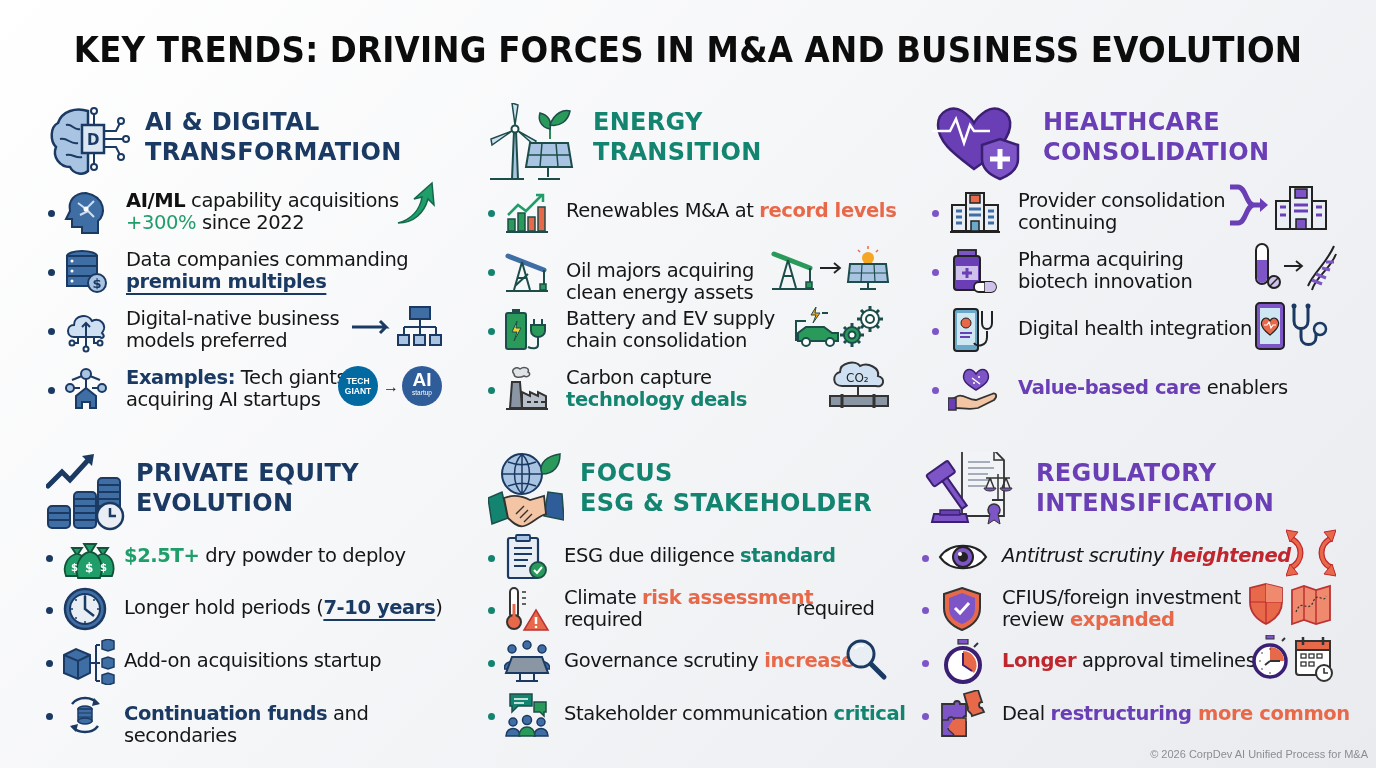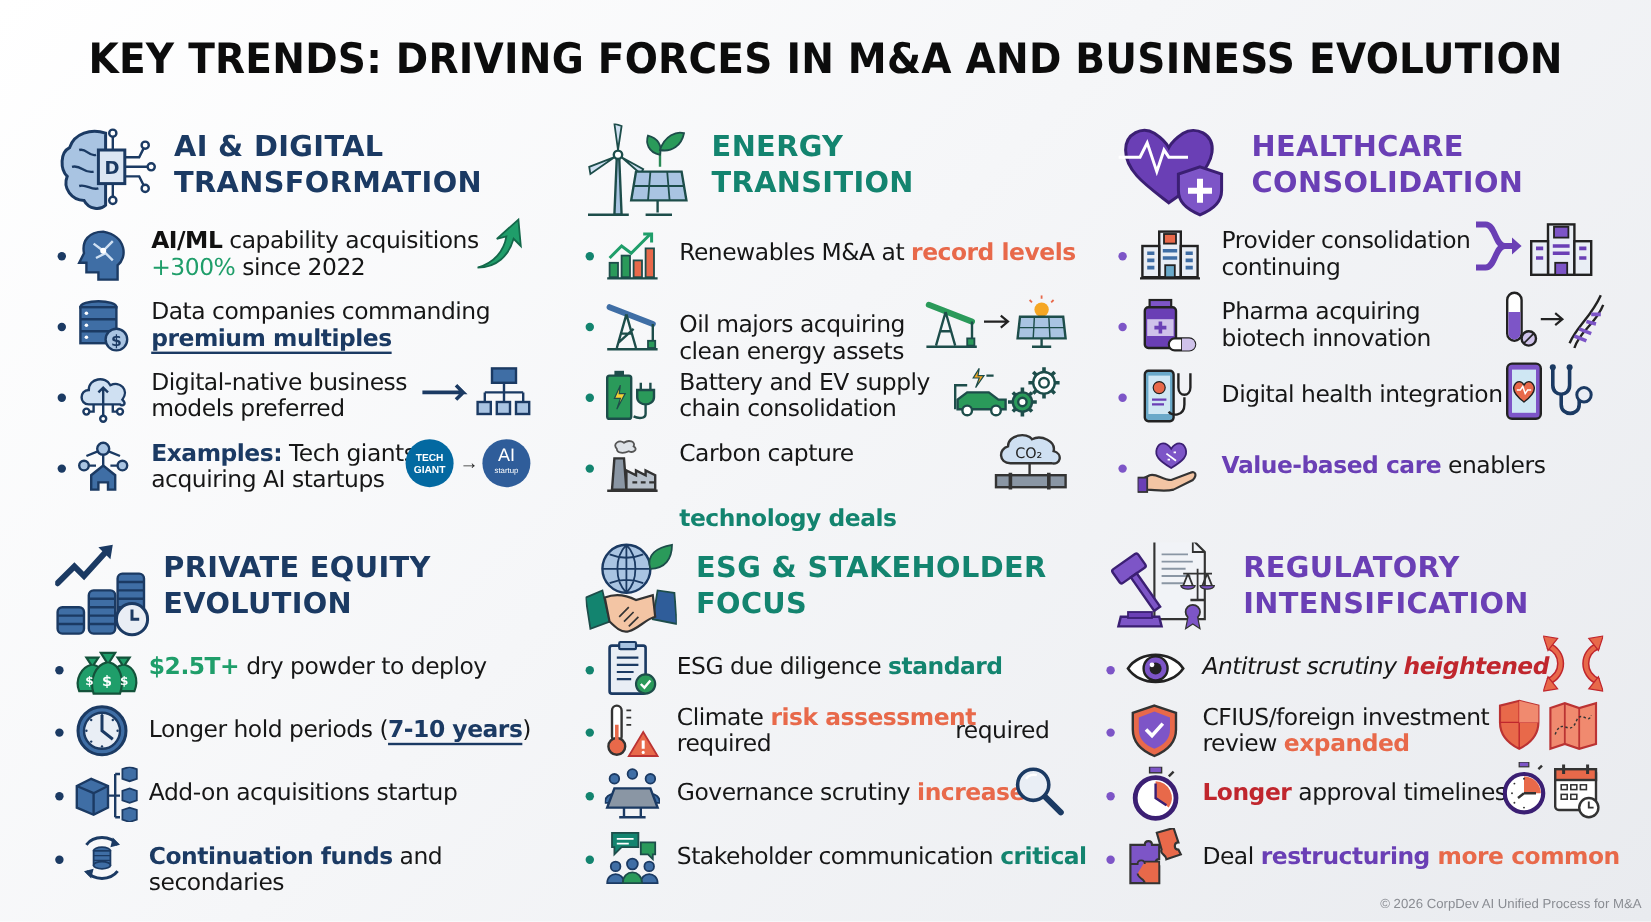--- a/index.html
+++ b/index.html
@@ -146,21 +146,21 @@
           </svg>
       </div>
       <div class="rtext" style="top:3px;">
         <div><span class="b" style="color:#1b3a63;">Examples:</span><span> Tech giants</span></div>
         <div>acquiring AI startups</div>
       </div>
       <div class="aside" style="left:290px; top:2px; width:106px; height:40px;">
         <div style="position:absolute; left:0; top:0; width:40px; height:40px; border-radius:50%; background:#0369a1; color:#fff; font-size:8.5px; font-weight:700; text-align:center; line-height:10px; padding-top:10px;">TECH GIANT</div>
         <div style="position:absolute; left:45px; top:12px; font-size:16px; color:#222;">→</div>
         <div style="position:absolute; left:64px; top:0; width:40px; height:40px; border-radius:50%; background:#2f5d9a; color:#fff; text-align:center;">
-          <div style="font-size:15px; font-weight:400; line-height:16px; padding-top:6px;">AI</div>
+          <div style="font-size:19px; font-weight:700; line-height:16px; padding-top:6px;">AI</div>
           <div style="font-size:6.5px; line-height:10px;">startup</div>
         </div>
       </div>
     </div>
   </div>
 </div>
 
 <div class="panel" style="left:488px; top:103px;">
   <div class="panel-head">
     <div class="panel-icon">
@@ -273,21 +273,21 @@
         <svg width="46" height="46" viewBox="0 0 46 46">
             <path d="M10 8 C6 4 12 0 16 3 C20 0 26 2 24 6 C28 8 24 12 20 10 C16 12 10 12 10 8 Z" fill="#dfe3e8" stroke="#555" stroke-width="1.5"></path>
             <path d="M6 42 L8 16 H16 L18 42 Z" fill="#8a96a4" stroke="#333" stroke-width="2"></path>
             <path d="M18 42 V26 L26 30 V26 L34 30 V26 L42 30 V42 Z" fill="#b7c0ca" stroke="#333" stroke-width="2"></path>
             <path d="M23 36 H27 M30 36 H34 M37 36 H41" stroke="#333" stroke-width="2"></path>
             <path d="M2 43 H44" stroke="#333" stroke-width="2"></path>
           </svg>
       </div>
       <div class="rtext" style="top:3px;">
         <div>Carbon capture</div>
-        <div class="b" style="color:#13846f;margin-top:32px;">technology deals</div>
+        <div class="b" style="color:#13846f;">technology deals</div>
       </div>
       <div class="aside" style="left:340px; top:-4px;">
         <svg width="62" height="54" viewBox="0 0 62 54">
             <path d="M14 26 C4 26 4 14 12 12 C12 2 28 0 32 6 C40 2 52 8 50 16 C58 18 56 28 48 26 Z" fill="#cfe0f2" stroke="#333" stroke-width="2"></path>
             <text x="18" y="22" font-size="12" fill="#222" font-family="DejaVu Sans, sans-serif">CO₂</text>
             <path d="M30 26 V36" stroke="#333" stroke-width="2"></path>
             <rect x="2" y="36" width="58" height="10" fill="#8a96a4" stroke="#333" stroke-width="2"></rect>
             <path d="M14 34 V48 M46 34 V48" stroke="#333" stroke-width="3"></path>
           </svg>
       </div>
@@ -525,22 +525,22 @@
         <circle cx="34" cy="22" r="20" fill="#a9c4e2" stroke="#1b3a63" stroke-width="2"></circle>
         <path d="M14 22 H54 M34 2 V42 M20 10 C30 14 38 14 48 10 M20 34 C30 30 38 30 48 34 M34 2 C24 12 24 32 34 42 M34 2 C44 12 44 32 34 42" stroke="#1b3a63" stroke-width="1.5" fill="none"></path>
         <path d="M54 22 C50 10 60 4 72 2 C72 14 66 22 54 22 Z" fill="#2a9a5a" stroke="#1d4d4a" stroke-width="1.5"></path>
         <path d="M0 46 L14 40 L20 66 L4 72 Z" fill="#13846f" stroke="#1d4d4a" stroke-width="1.5"></path>
         <path d="M74 42 L60 40 L56 64 L76 68 Z" fill="#2f5d9a" stroke="#1d4d4a" stroke-width="1.5"></path>
         <path d="M16 46 C26 42 34 44 42 48 L56 44 L58 62 C50 64 44 72 36 74 C30 76 24 70 20 66 Z" fill="#f3c5a4" stroke="#333" stroke-width="1.8"></path>
         <path d="M28 62 L36 54 M32 66 L40 58 M36 70 L44 62" stroke="#333" stroke-width="1.4"></path>
       </svg>
     </div>
     <div class="panel-title" style="left:92px; top:6px; color:#13846f;">
+      <div>FOCUS</div>
       <div>ESG &amp; STAKEHOLDER</div>
-      <div>FOCUS</div>
     </div>
   </div>
   <div class="rows">
     <div class="row" style="top:0px;">
       <div class="dot" style="top:23px; background:#13846f;"></div>
       <div class="ricon" style="top:2px;">
         <svg width="46" height="46" viewBox="0 0 46 46">
             <rect x="4" y="4" width="30" height="40" rx="2" fill="#e9eef5" stroke="#1b3a63" stroke-width="2.2"></rect>
             <rect x="12" y="1" width="14" height="6" rx="1" fill="#a9c4e2" stroke="#1b3a63" stroke-width="1.8"></rect>
             <path d="M10 14 H28 M10 20 H28 M10 26 H24 M10 32 H22" stroke="#1b3a63" stroke-width="1.8"></path>

